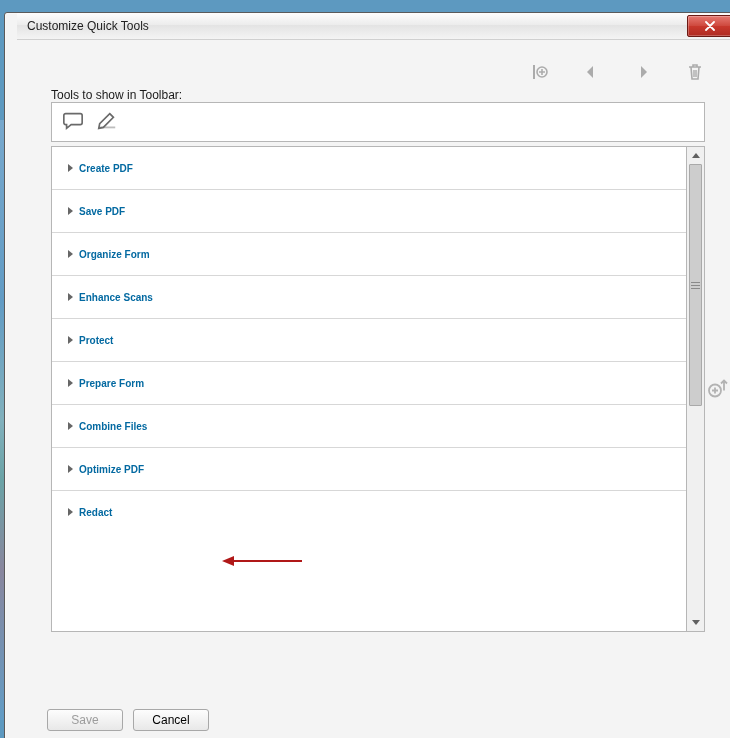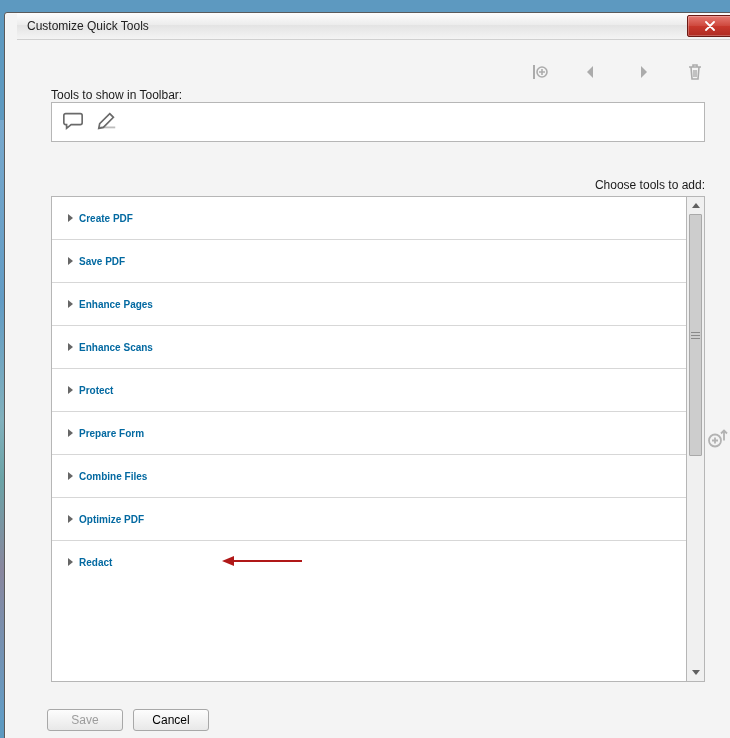--- a/index.html
+++ b/index.html
@@ -118,35 +118,34 @@
           </svg>
       </span>
       <span>
         <svg viewBox="0 0 24 24">
             <path d="M3 19h18" stroke="#bdbdbd" stroke-width="2"></path>
             <path d="M15 4l4 4L8 19l-5 1 1-5L15 4z" fill="none" stroke="#6a6a6a" stroke-width="1.8"></path>
           </svg>
       </span>
     </div>
 
-    <span class="section-label choose-label">Choose tools to add:</span>
 
     <div class="list-wrap">
       <div class="list" id="catlist">
           <div class="row">
             <div class="caret"></div>
             <span>Create PDF</span>
           </div>
           <div class="row">
             <div class="caret"></div>
             <span>Save PDF</span>
           </div>
           <div class="row">
             <div class="caret"></div>
-            <span>Enhance Pages</span>
+            <span>Organize Form</span>
           </div>
           <div class="row">
             <div class="caret"></div>
             <span>Enhance Scans</span>
           </div>
           <div class="row">
             <div class="caret"></div>
             <span>Protect</span>
           </div>
           <div class="row">

